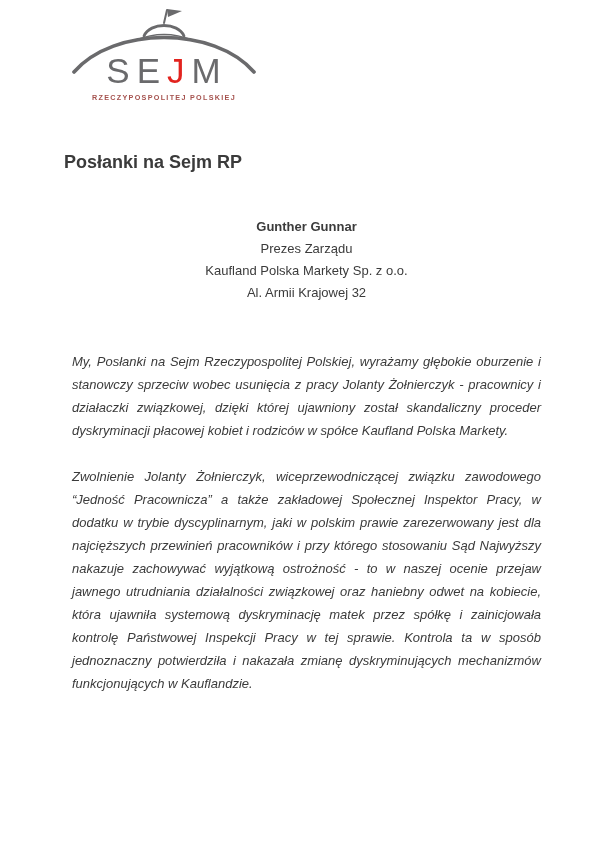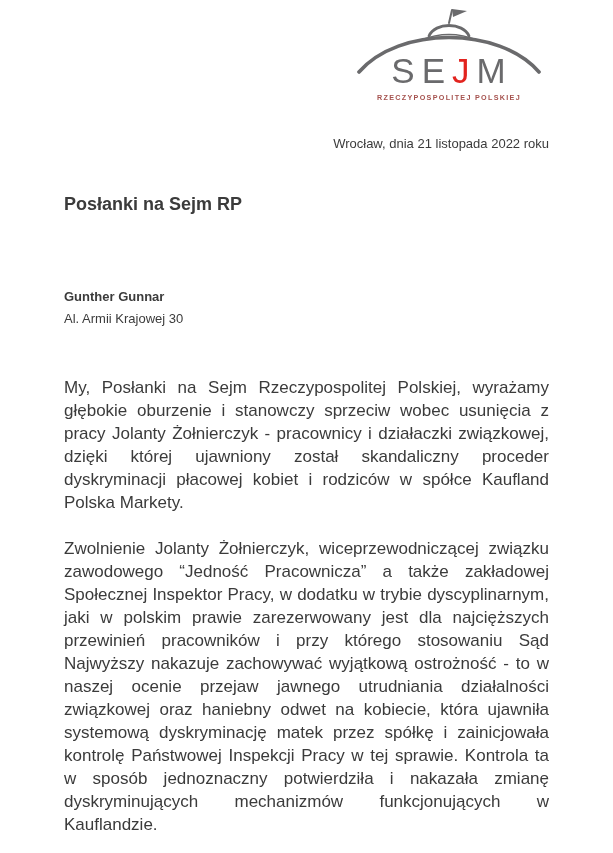--- a/index.html
+++ b/index.html
@@ -16,21 +16,21 @@
   }
   .page {
     box-sizing: border-box;
     width: 613px;
     height: 853px;
     padding: 0 64px;
     background: #ffffff;
   }
   .logo-wrap {
     padding-top: 6px;
-    text-align: right;
+    text-align: left;
   }
   .logo-wrap svg {
     display: inline-block;
   }
   .logo-title {
     font-family: "Liberation Sans", sans-serif;
     font-size: 35px;
     letter-spacing: 7px;
     font-weight: 500;
   }
@@ -46,37 +46,38 @@
     font-size: 13px;
     line-height: 16px;
   }
   .sender-heading {
     margin-top: 44px;
     font-size: 18px;
     font-weight: bold;
     line-height: 16px;
   }
   .recipient {
-    margin-top: 74px;
-    text-align: left;
+    margin-top: 46px;
+    text-align: center;
     font-size: 13px;
     line-height: 22px;
   }
   .recipient .name {
     font-weight: bold;
   }
   .body-text {
     margin-top: 46px;
   }
   .body-text p {
-    margin: 0;
-    font-size: 17px;
+    margin: 8px;
+    font-size: 13px;
     line-height: 23px;
     text-align: justify;
     text-justify: inter-word;
+    font-style: italic;
   }
   .body-text p + p {
     margin-top: 23px;
   }
 </style>
 </head>
 <body>
 
 <div class="page">
 
@@ -92,27 +93,28 @@
       <path d="M100,17 L103,4" fill="none" stroke-linecap="round" stroke-width="2" stroke="#6a6a6c"></path>
 
       <path d="M103,3 L118,5 L104,11 Z" fill="#6a6a6c"></path>
 
       <text class="logo-title" x="103" y="77" text-anchor="middle" fill="#6a6a6c"><tspan>SE</tspan><tspan fill="#e2231e">J</tspan><tspan>M</tspan></text>
 
       <text class="logo-subtitle" x="100" y="94" text-anchor="middle" fill="#a5524e">RZECZYPOSPOLITEJ POLSKIEJ</text>
     </svg>
   </div>
 
-  <div class="date-line">Wrocław, dnia 21 listopada 2022 roku</div>
 
   <div class="sender-heading">Posłanki na Sejm RP</div>
 
   <div class="recipient">
     <div class="name">Gunther Gunnar</div>
-    <div>Al. Armii Krajowej 30</div>
+    <div>Prezes Zarządu</div>
+    <div>Kaufland Polska Markety Sp. z o.o.</div>
+    <div>Al. Armii Krajowej 32</div>
   </div>
 
   <div class="body-text">
     <p>My, Posłanki na Sejm Rzeczypospolitej Polskiej, wyrażamy głębokie oburzenie i stanowczy sprzeciw wobec usunięcia z pracy Jolanty Żołnierczyk - pracownicy i działaczki związkowej, dzięki której ujawniony został skandaliczny proceder dyskryminacji płacowej kobiet i rodziców w spółce Kaufland Polska Markety.</p>
     <p>Zwolnienie Jolanty Żołnierczyk, wiceprzewodniczącej związku zawodowego “Jedność Pracownicza” a także zakładowej Społecznej Inspektor Pracy, w dodatku w trybie dyscyplinarnym, jaki w polskim prawie zarezerwowany jest dla najcięższych przewinień pracowników i przy którego stosowaniu Sąd Najwyższy nakazuje zachowywać wyjątkową ostrożność - to w naszej ocenie przejaw jawnego utrudniania działalności związkowej oraz haniebny odwet na kobiecie, która ujawniła systemową dyskryminację matek przez spółkę i zainicjowała kontrolę Państwowej Inspekcji Pracy w tej sprawie. Kontrola ta w sposób jednoznaczny potwierdziła i nakazała zmianę dyskryminujących mechanizmów funkcjonujących w Kauflandzie.</p>
   </div>
 
 </div>
 
 </body></html>

